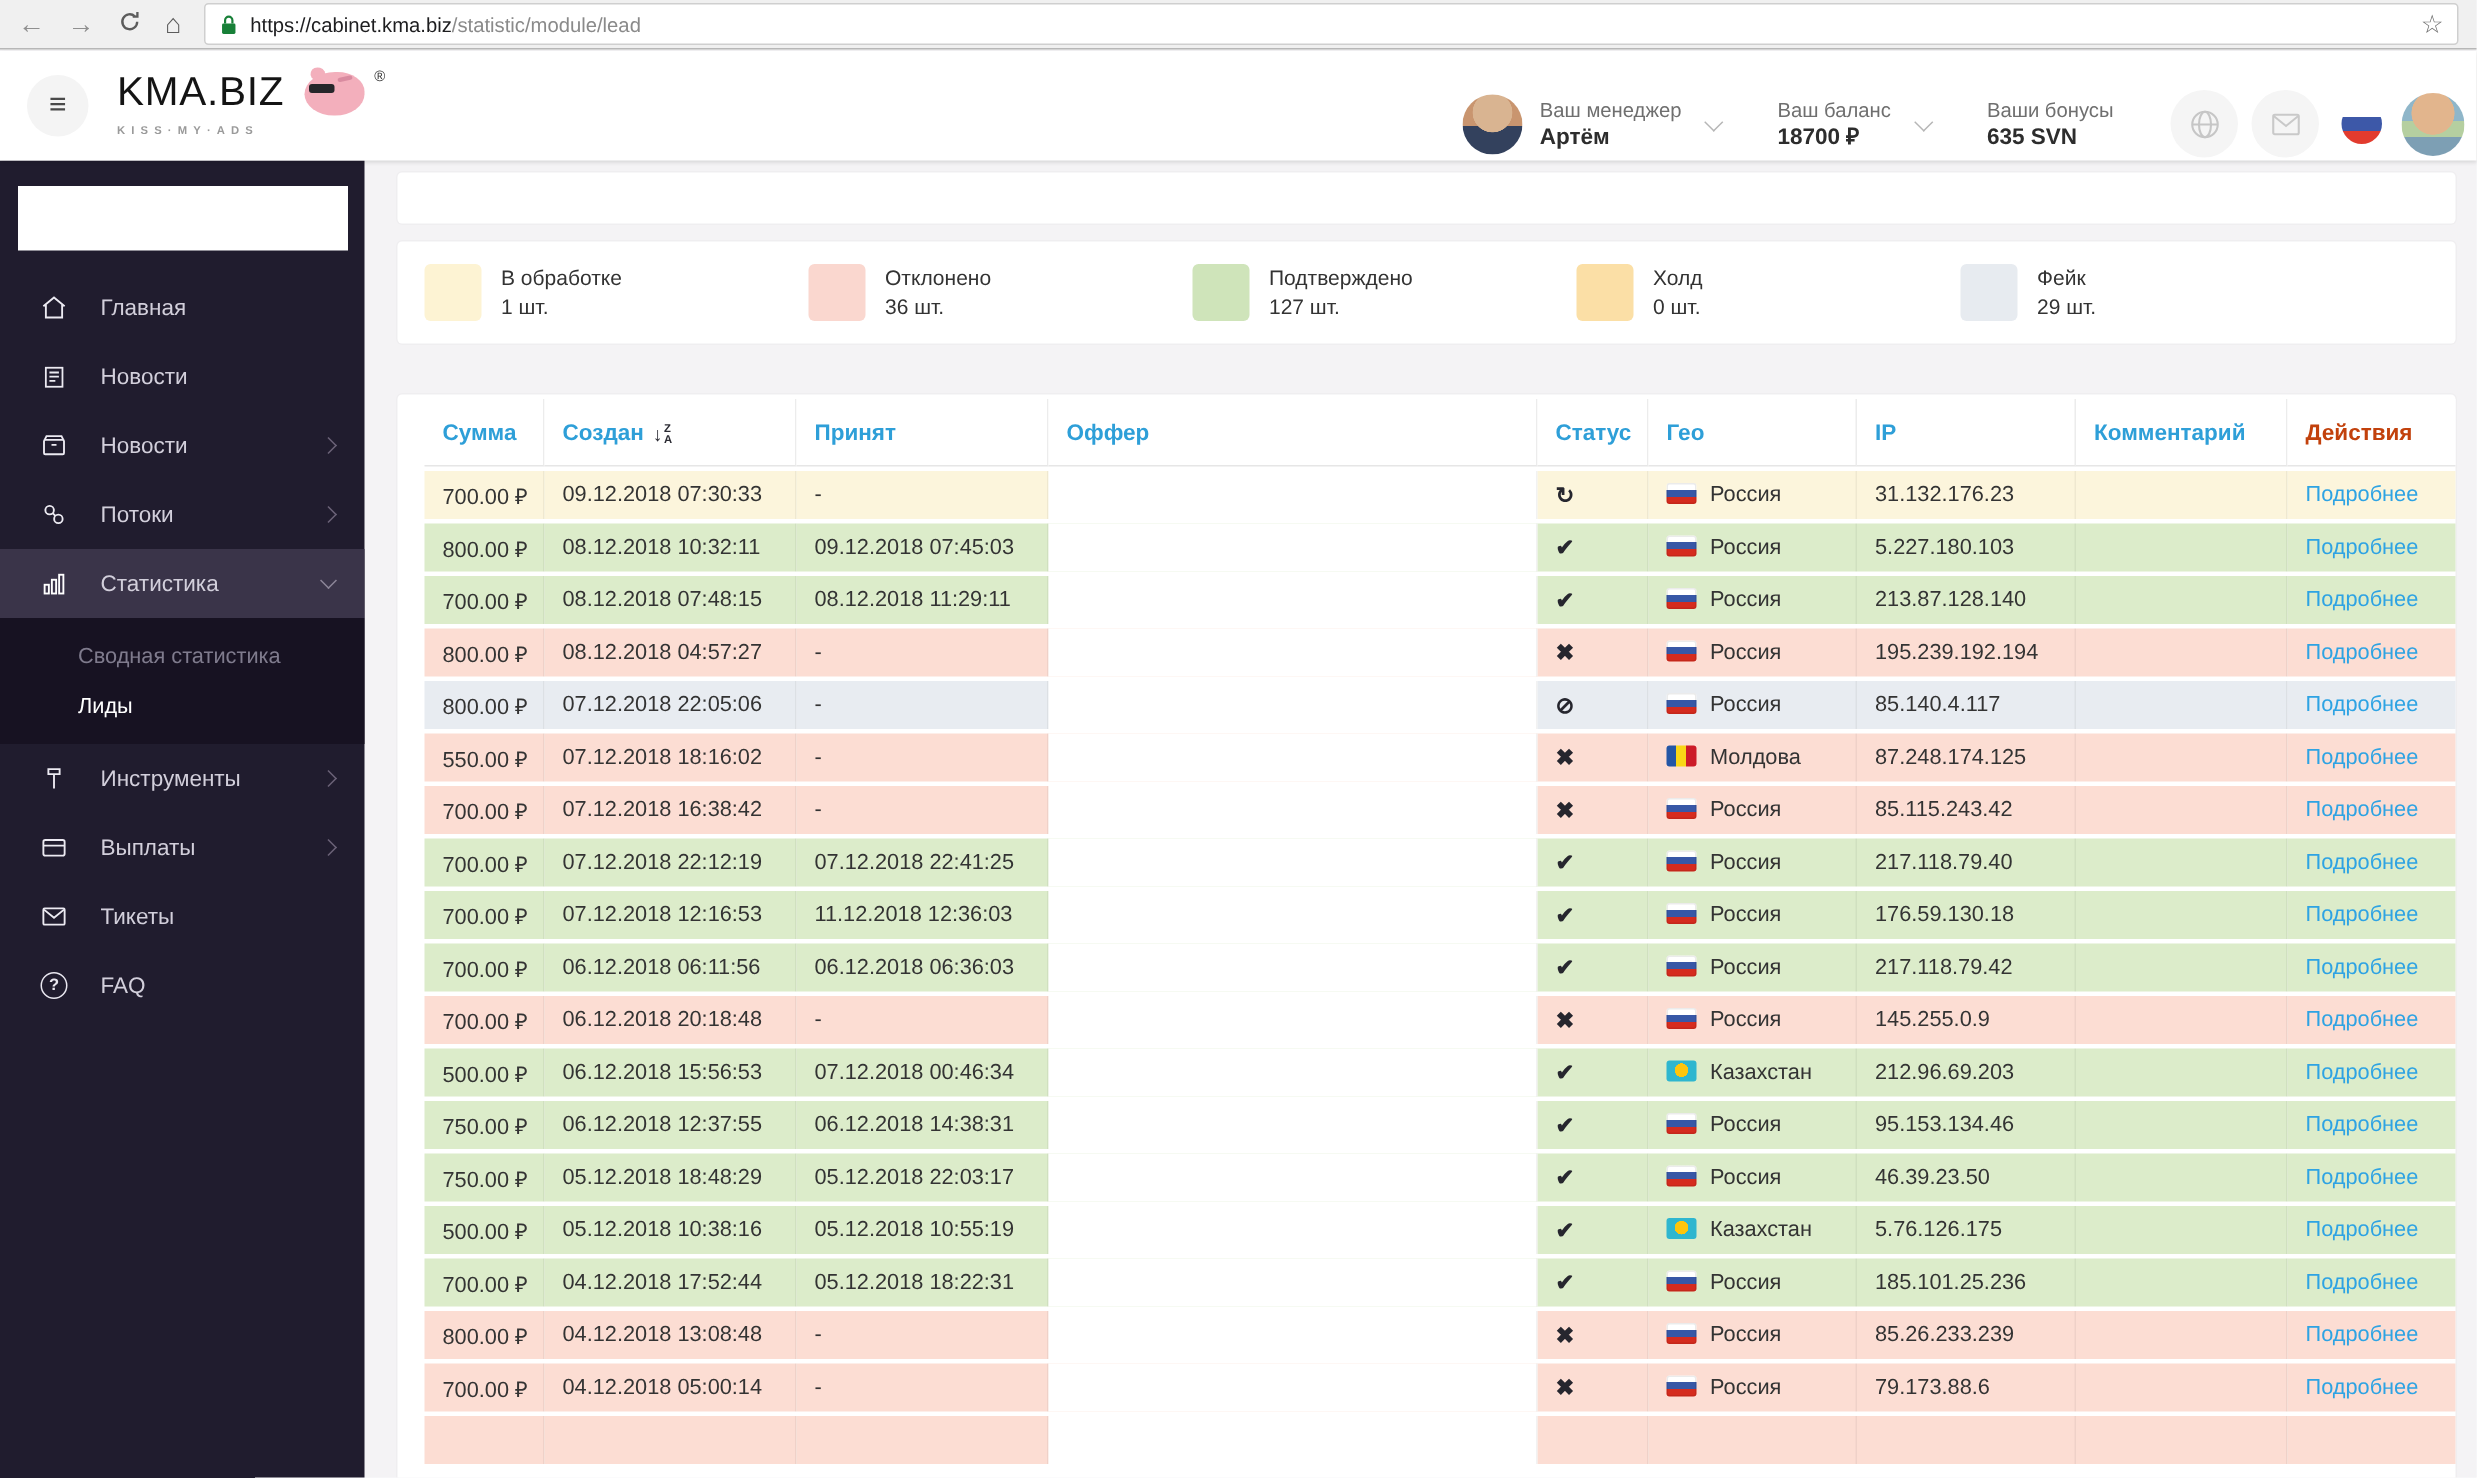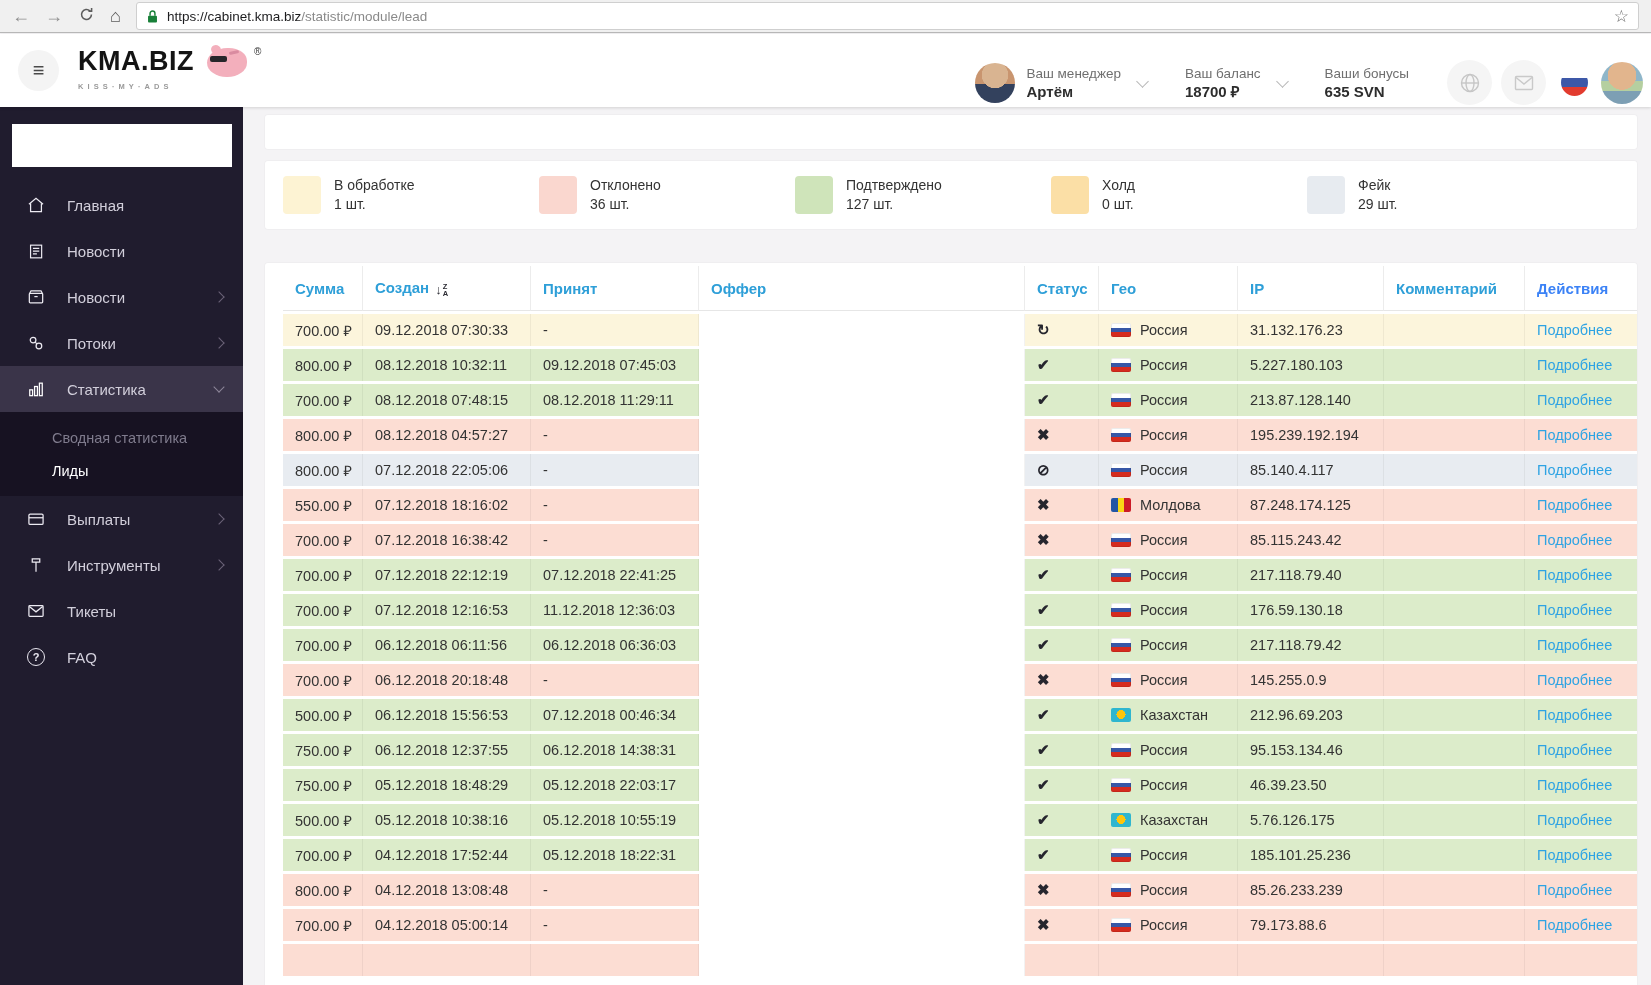--- a/index.html
+++ b/index.html
@@ -17,21 +17,21 @@
   .url-text .path{color:#8a8a8a}
   .star{margin-left:auto;font-size:17px;color:#6e6e6e;line-height:1}
 
   
   #app-header{position:absolute;top:34px;left:0;right:0;height:73px;background:#fff;
     box-shadow:0 1px 3px rgba(0,0,0,.14);z-index:10}
   .burger{position:absolute;left:18px;top:16px;width:41px;height:41px;border-radius:50%;background:#f4f4f4;
     display:flex;align-items:center;justify-content:center;color:#4a4a4a;font-size:20px}
   .logo{position:absolute;left:78px;top:13px}
   .logo-line{display:flex;align-items:flex-start;gap:5px}
-  .logo-title{font-size:27px;font-weight:700;color:#141414;letter-spacing:.5px;line-height:28px}
+  .logo-title{font-size:27px;font-weight:400;color:#141414;letter-spacing:.5px;line-height:28px}
   .logo-sub{font-size:7.5px;letter-spacing:4.1px;color:#9a9a9a;margin-top:3px;font-weight:700}
   .reg{font-size:10px;color:#333;line-height:10px}
   .pig{position:relative;width:50px;height:34px;margin-top:-2px}
   .pig .body{position:absolute;left:8px;top:3px;width:40px;height:29px;background:#f3afbc;border-radius:52% 46% 50% 50%}
   .pig .ear{position:absolute;left:12px;top:0;width:10px;height:9px;background:#f3afbc;border-radius:60% 60% 0 60%;transform:rotate(18deg)}
   .pig .glass{position:absolute;left:11px;top:11px;width:17px;height:6px;background:#26262a;border-radius:2px}
   .pig .slot{position:absolute;left:30px;top:6px;width:10px;height:3px;background:#d98ba0;border-radius:2px;transform:rotate(-12deg)}
 
   .hdr-right{position:absolute;right:8px;top:12px;height:100%;display:flex;align-items:center}
   .info{display:flex;align-items:center}
@@ -75,21 +75,21 @@
   .legend-item{width:256px;display:flex;gap:13px;align-items:flex-start}
   .swatch{width:38px;height:38px;border-radius:4px;flex:0 0 auto}
   .legend-label{font-size:14px;color:#333;line-height:19px}
   .legend-count{font-size:14px;color:#333;line-height:19px}
   .card-table{top:156px;bottom:-40px;padding-left:18px;box-sizing:border-box}
 
   table{width:100%;border-collapse:separate;border-spacing:0 3px;table-layout:fixed}
   th{height:44px;text-align:left;font-size:15px;font-weight:700;color:#2e9fd8;padding:0 0 0 12px;
     border-right:1px solid #ececec;border-bottom:1px solid #e6e6e6;background:#fff;white-space:nowrap;overflow:hidden}
   th:last-child{border-right:none}
-  th.th-plain{color:#3b82f6}
+  th.th-plain{color:#c2410c}
   .sort{display:inline-flex;align-items:center;margin-left:6px;color:#2b2b33;vertical-align:-1px}
   .sort .arr{font-size:13px;font-weight:700}
   .sort .za{display:inline-flex;flex-direction:column;font-size:7.5px;line-height:7px;font-weight:700;margin-left:1px}
   td{height:32px;font-size:14.5px;color:#333;padding:0 0 0 12px;border-right:1px solid rgba(0,0,0,.05);
     white-space:nowrap;overflow:hidden}
   td:last-child{border-right:none}
   td.offer{background:#fff}
   .sticon{font-weight:700;font-size:15px;color:#26262e}
   .flag{width:20px;height:14px;border-radius:2px;display:inline-block;vertical-align:-2px;margin-right:9px}
   .flag-ru{background:linear-gradient(180deg,#fff 0 33%,#3757a6 33% 66%,#d52b1e 66%);box-shadow:inset 0 0 0 1px rgba(0,0,0,.08)}
@@ -240,36 +240,36 @@
       <span>Сводная статистика</span>
     </div>
     <div class="smi active">
       <span>Лиды</span>
     </div>
   </div>
 
   <div class="mi">
     <span class="ic">
       <svg width="20" height="20" viewBox="0 0 24 24" fill="none" stroke="#eceaf2" stroke-width="1.5">
+        <path d="M7.5 4.5h9v4h-9z"></path>
+          <path d="M12 8.5V20"></path>
+        </svg>
+    </span>
+    <span>Инструменты</span>
+    <span class="chevr"></span>
+  </div>
+
+  <div class="mi">
+    <span class="ic">
+      <svg width="20" height="20" viewBox="0 0 24 24" fill="none" stroke="#eceaf2" stroke-width="1.5">
         <rect x="3.5" y="6" width="17" height="12.5" rx="1.5"></rect>
           <path d="M3.5 10.5h17"></path>
         </svg>
     </span>
     <span>Выплаты</span>
-    <span class="chevr"></span>
-  </div>
-
-  <div class="mi">
-    <span class="ic">
-      <svg width="20" height="20" viewBox="0 0 24 24" fill="none" stroke="#eceaf2" stroke-width="1.5">
-        <path d="M7.5 4.5h9v4h-9z"></path>
-          <path d="M12 8.5V20"></path>
-        </svg>
-    </span>
-    <span>Инструменты</span>
     <span class="chevr"></span>
   </div>
 
   <div class="mi">
     <span class="ic">
       <svg width="20" height="20" viewBox="0 0 24 24" fill="none" stroke="#eceaf2" stroke-width="1.5">
         <rect x="3.5" y="5.5" width="17" height="13" rx="1"></rect>
           <path d="M4 6.5l8 6.5 8-6.5"></path>
         </svg>
     </span>

